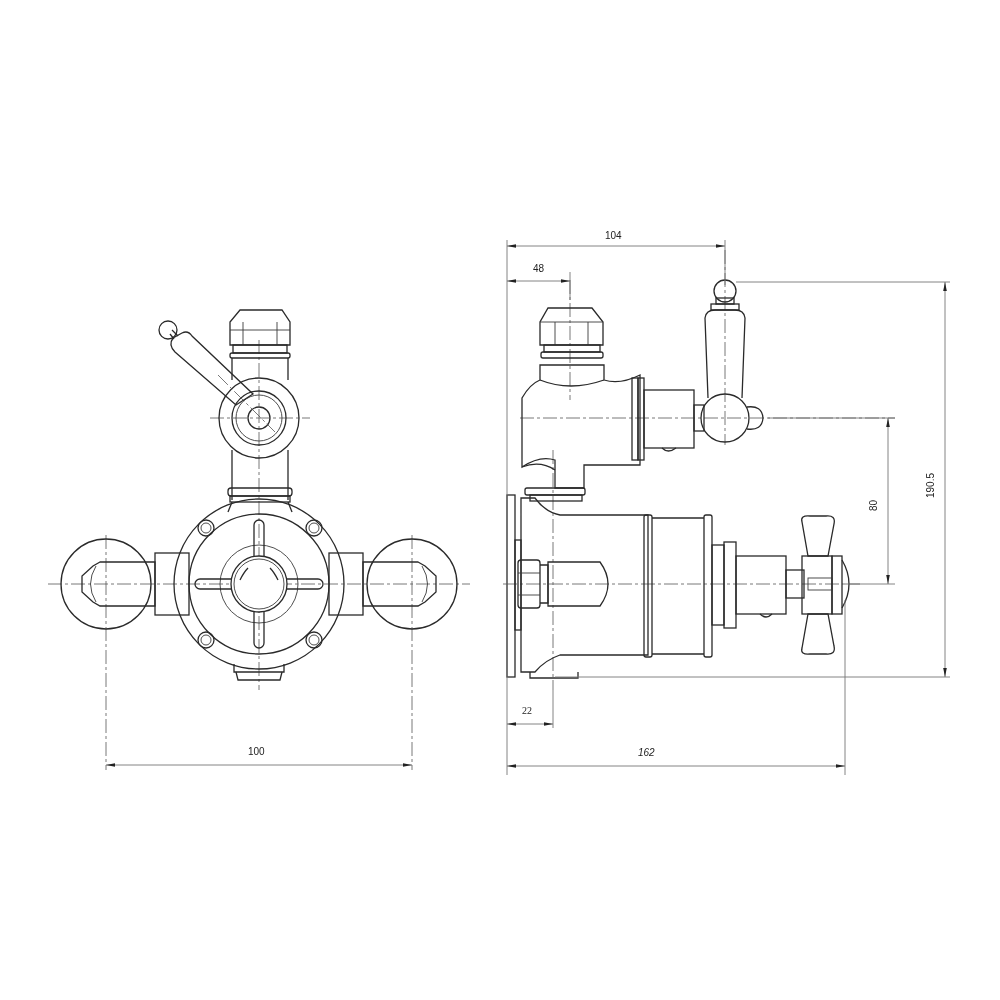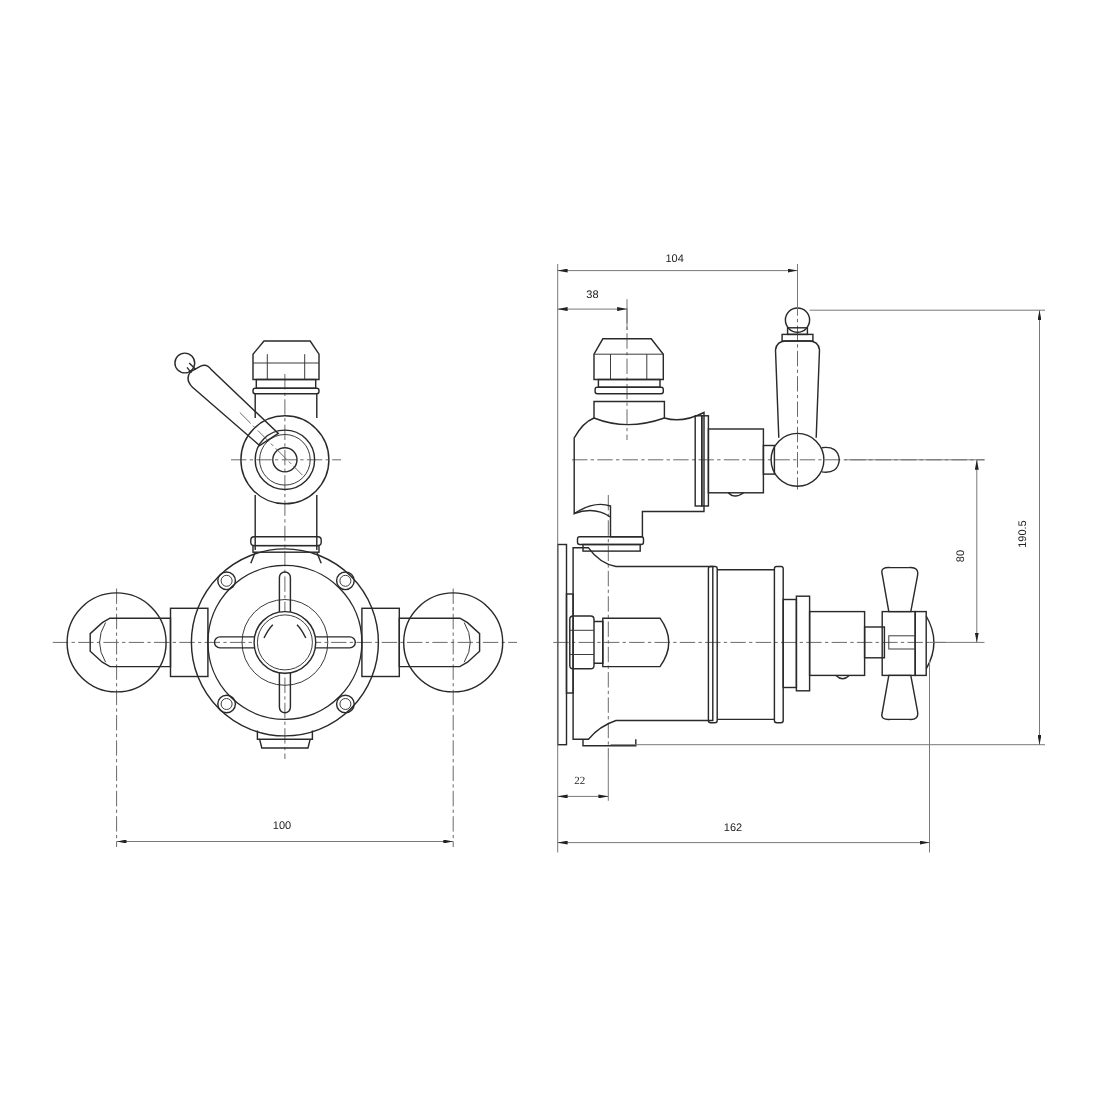--- a/index.html
+++ b/index.html
@@ -186,17 +186,17 @@
     <line class="d" x1="507" y1="281" x2="570" y2="281" marker-start="url(#arr)" marker-end="url(#arr)"></line>
     <line class="d" x1="945" y1="282" x2="945" y2="677" marker-start="url(#arr)" marker-end="url(#arr)"></line>
     <line class="d" x1="888" y1="418" x2="888" y2="584" marker-start="url(#arr)" marker-end="url(#arr)"></line>
     <line class="d" x1="507" y1="724" x2="553" y2="724" marker-start="url(#arr)" marker-end="url(#arr)"></line>
     <line class="d" x1="507" y1="766" x2="845" y2="766" marker-start="url(#arr)" marker-end="url(#arr)"></line>
   </g>
 </svg>
 
 <div class="lbl" style="left:248px;top:746px;">100</div>
 <div class="lbl" style="left:605px;top:230px;">104</div>
-<div class="lbl" style="left:533px;top:263px;">38</div>
+<div class="lbl" style="left:533px;top:263px;">48</div>
 <div class="lbl rot" style="left:918px;top:480px;">190.5</div>
 <div class="lbl rot" style="left:868px;top:500px;">80</div>
 <div class="lbl" style="left:522px;top:705px;font-family:Liberation Serif, serif;">22</div>
-<div class="lbl" style="left:658px;top:747px;">162</div>
+<div class="lbl" style="left:638px;top:747px;font-style:italic;">162</div>
 
 </body></html>

